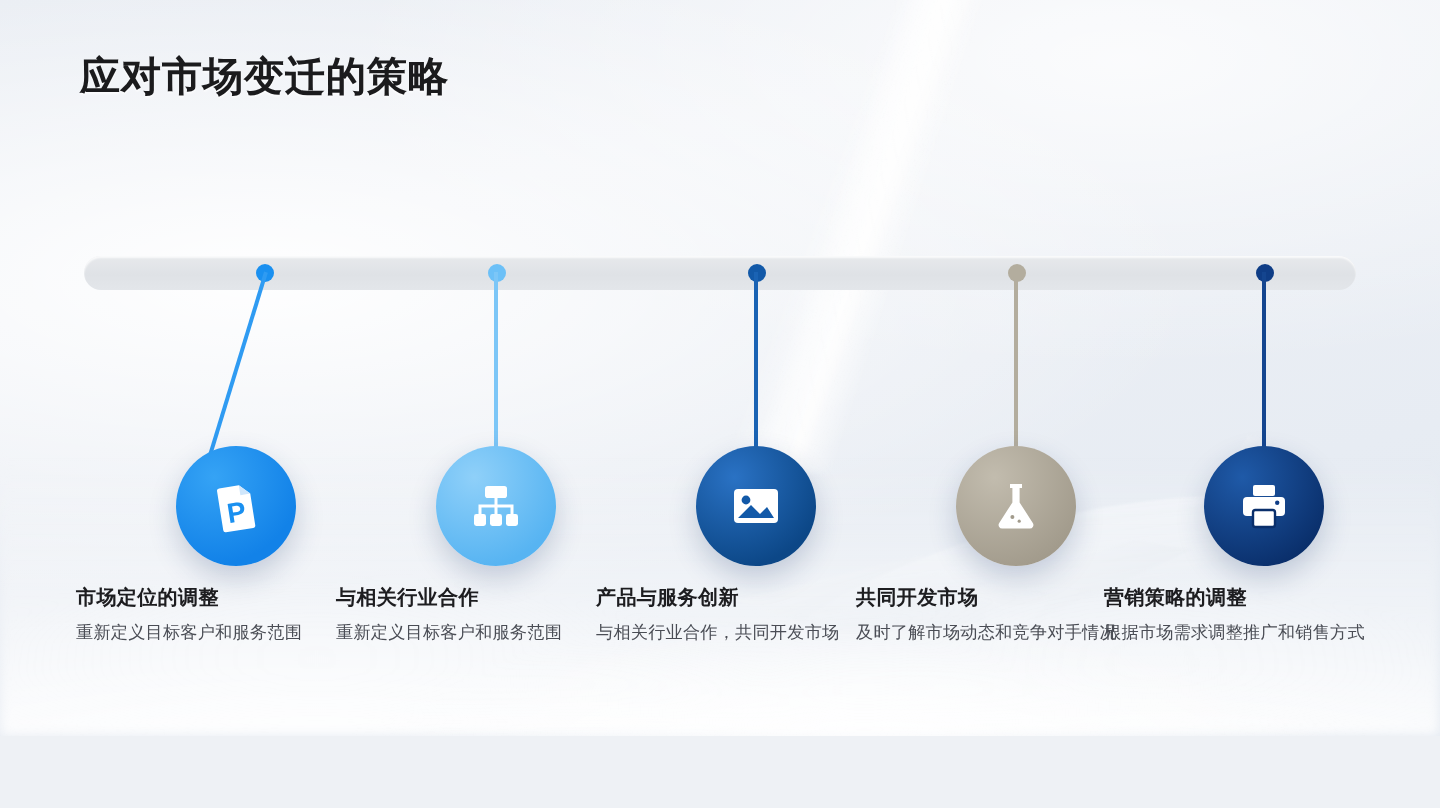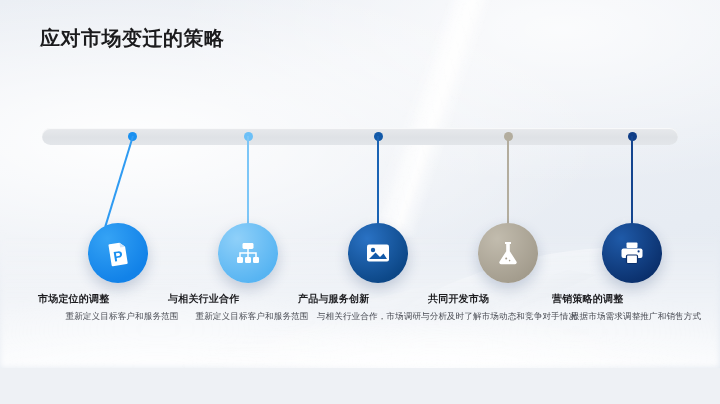--- a/index.html
+++ b/index.html
@@ -68,21 +68,21 @@
     position:absolute;top:223px;left:50px;width:60px;height:60px;border-radius:50%;
     display:flex;align-items:center;justify-content:center;
     box-shadow:0 6px 14px rgba(30,60,110,.22);
   }
   .bubble svg{display:block;}
   .cap{
     position:absolute;top:292px;left:0;width:160px;text-align:left;
     font-size:10px;font-weight:bold;color:#1d1d20;letter-spacing:.2px;
   }
   .desc{
-    position:absolute;top:310px;left:16px;width:136px;text-align:center;
+    position:absolute;top:310px;left:0;width:136px;
     font-size:8.6px;line-height:1.55;color:#4a4d55;letter-spacing:.1px;
   }
 </style>
 </head>
 <body>
 
 <div id="slide">
 
   <div class="streak"></div>
   <div class="streak2"></div>
@@ -165,21 +165,21 @@
     <div class="bubble" style="background:radial-gradient(circle at 32% 26%,#2a72c4,#0c4787 75%)">
       <span>
         <svg width="30" height="30" viewBox="0 0 30 30">
           <rect x="4" y="6.5" width="22" height="17" rx="2" fill="#ffffff"></rect>
           <circle cx="10" cy="12" r="2.2" fill="#1259a8"></circle>
           <path d="M6 21 L12.5 14.5 L17 19 L20.5 15.5 L24 21 Z" fill="#1259a8"></path>
         </svg>
       </span>
     </div>
     <div class="cap">产品与服务创新</div>
-    <div class="desc">与相关行业合作，市场调研与分析</div>
+    <div class="desc">与相关行业合作，共同开发市场</div>
   </div>
 
   <div class="item" style="left:428px">
     <div class="dot" style="left:75.5px;background:#b3ad9e"></div>
     <div class="stem" style="left:79px;height:92px;background:#b3ad9e"></div>
     <div class="bubble" style="background:radial-gradient(circle at 32% 26%,#c2bcae,#a29b8c 78%)">
       <span>
         <svg width="30" height="30" viewBox="0 0 30 30">
           <path d="M12 4 h6 v2 h-1.2 v7.2 l6.6 10.3 a1.8 1.8 0 0 1 -1.5 2.8 H8.1 a1.8 1.8 0 0 1 -1.5 -2.8 L13.2 13.2 V6 H12 Z" fill="#ffffff"></path>
           <circle cx="13.2" cy="20.5" r="1" fill="#a29b8c"></circle>

